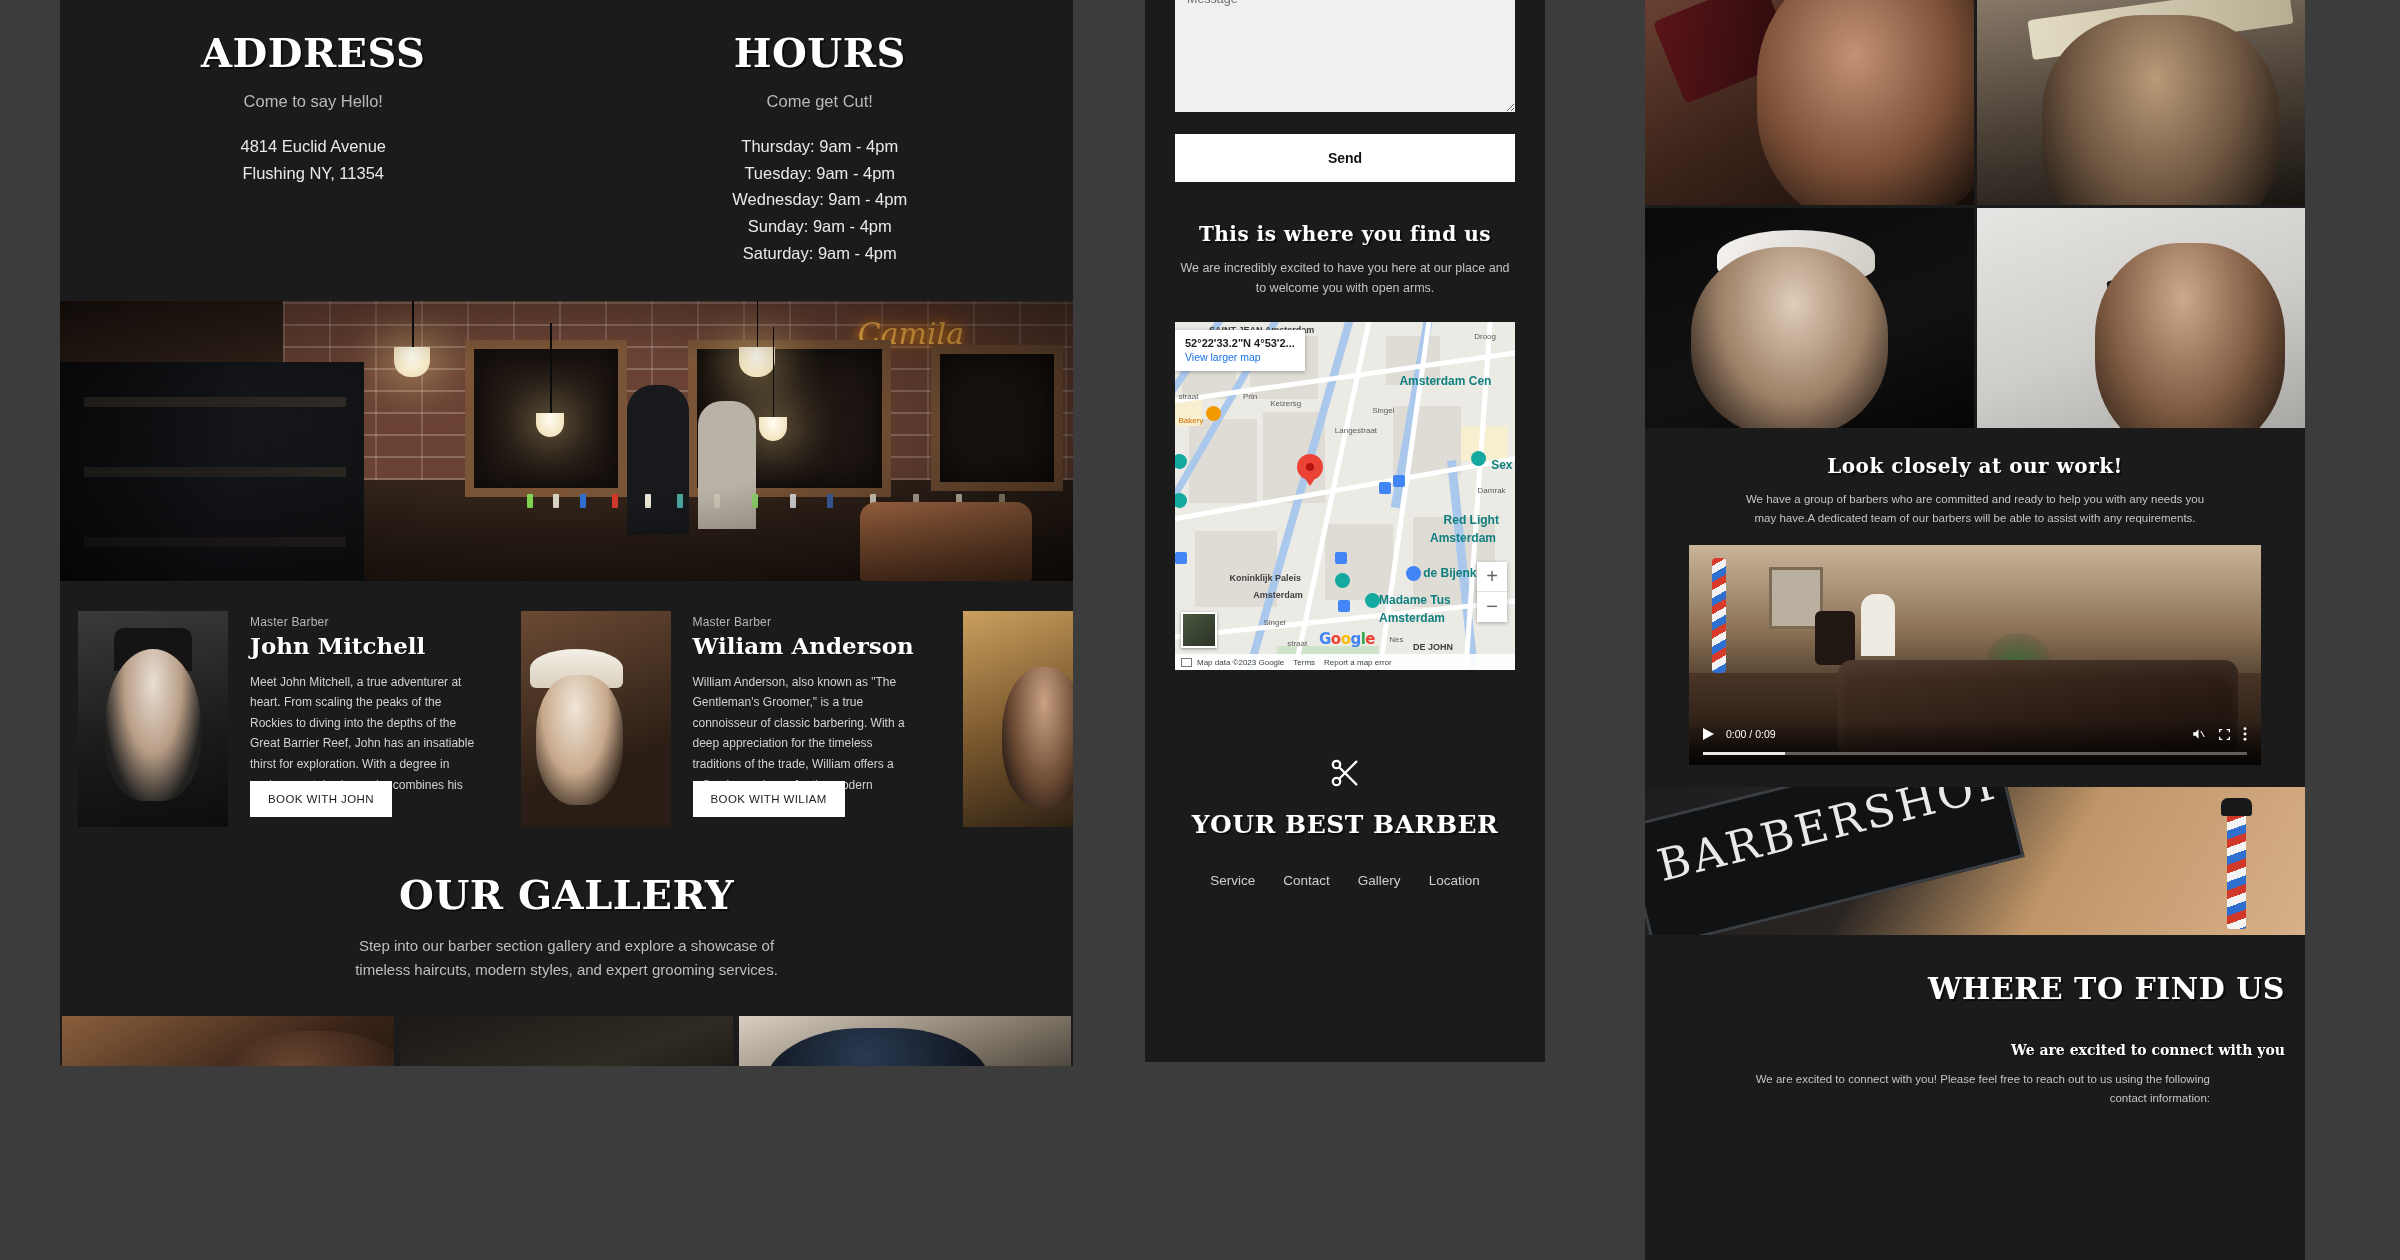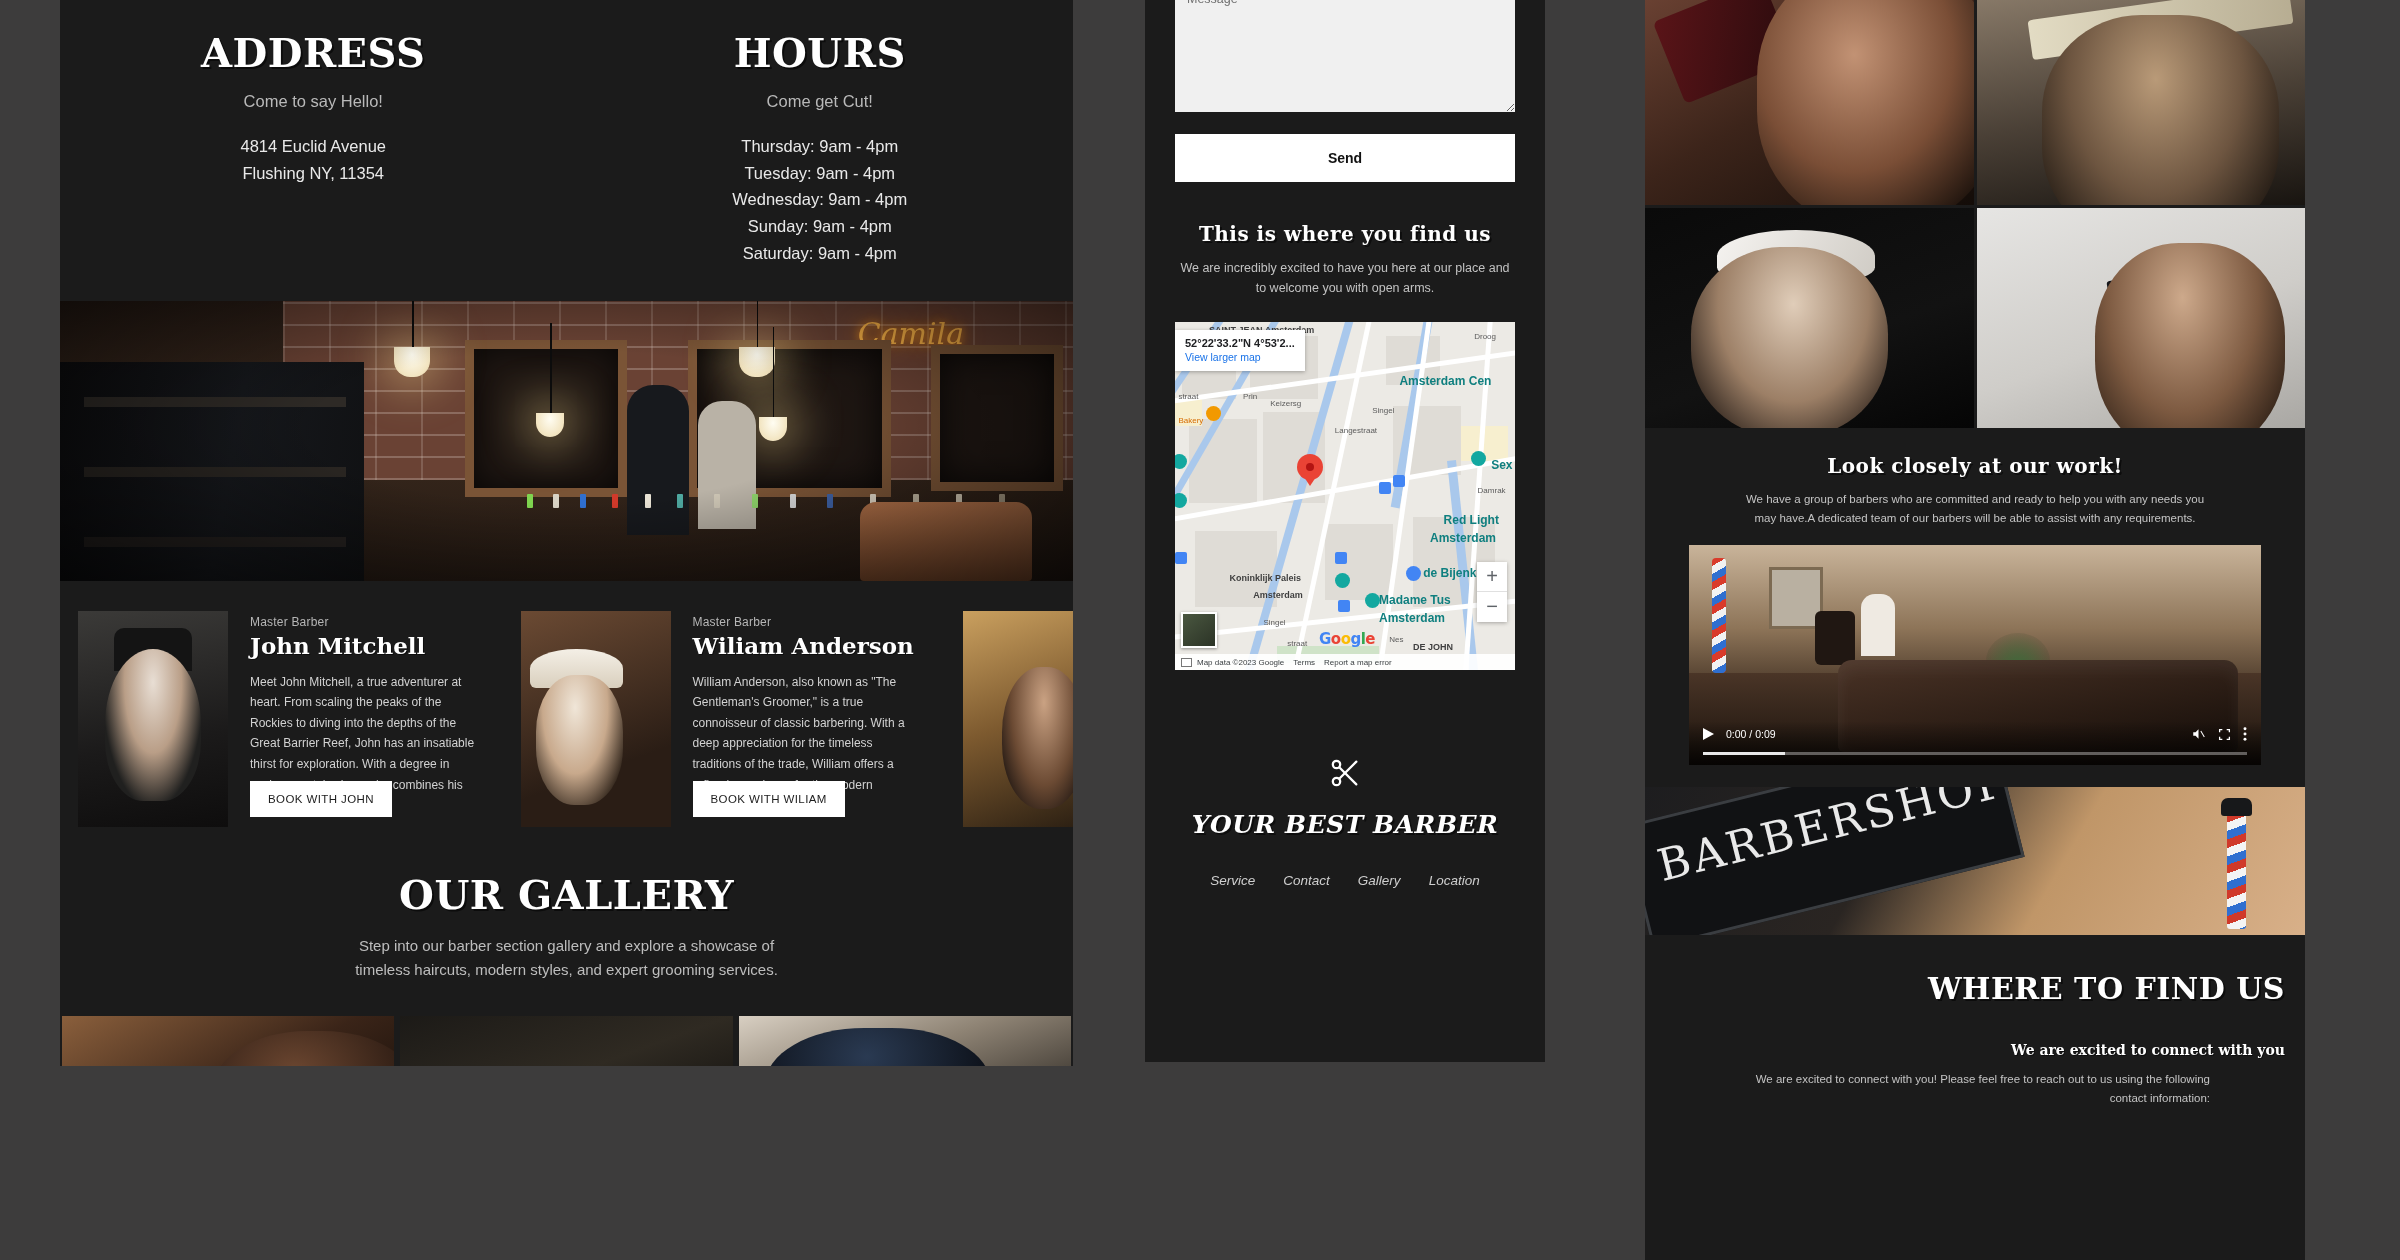--- a/index.html
+++ b/index.html
@@ -161,21 +161,21 @@
   .goog-logo { position:absolute; left:calc(50% - 26px); bottom:22px; font-size:15px; font-weight:700; z-index:6;
      font-family:"DejaVu Sans",sans-serif; letter-spacing:-.5px;}
   .goog-logo i{font-style:normal;}
   .map-foot { position:absolute; left:0; right:0; bottom:0; height:16px; background:rgba(255,255,255,.92);
      display:flex; align-items:center; gap:9px; padding-left:22px; z-index:7; }
   .map-foot span { color:#3c4043; font-size:8px; }
   .map-foot .kbd { position:absolute; left:6px; width:11px; height:9px; background:#fff;
      border:1px solid #777; }
 
   
-  .site-footer { text-align:center; padding: 86px 0 0; font-style: italic; }
+  .site-footer { text-align:center; padding: 86px 0 0; }
   .scissors { margin: 0 auto 20px; display:block; }
   .footer-brand { font-family:"DejaVu Serif","Liberation Serif",serif; font-weight:700; color:#fff;
      font-size:25px; letter-spacing:.5px; text-shadow:2px 2px 0 rgba(0,0,0,.5); }
   .footer-nav { margin-top: 34px; display:flex; justify-content:center; gap: 28px; }
   .footer-nav a { color:#cfcfcf; font-size:13.5px; text-decoration:none; cursor:pointer; }
 
   
   #panel-right { left: 1645px; top: -16px; width: 660px; height: 1290px; }
   .photo-grid-2x2 { display:grid; grid-template-columns:1fr 1fr; grid-template-rows:1fr 1fr;
      gap:3px; height: 444px; }

